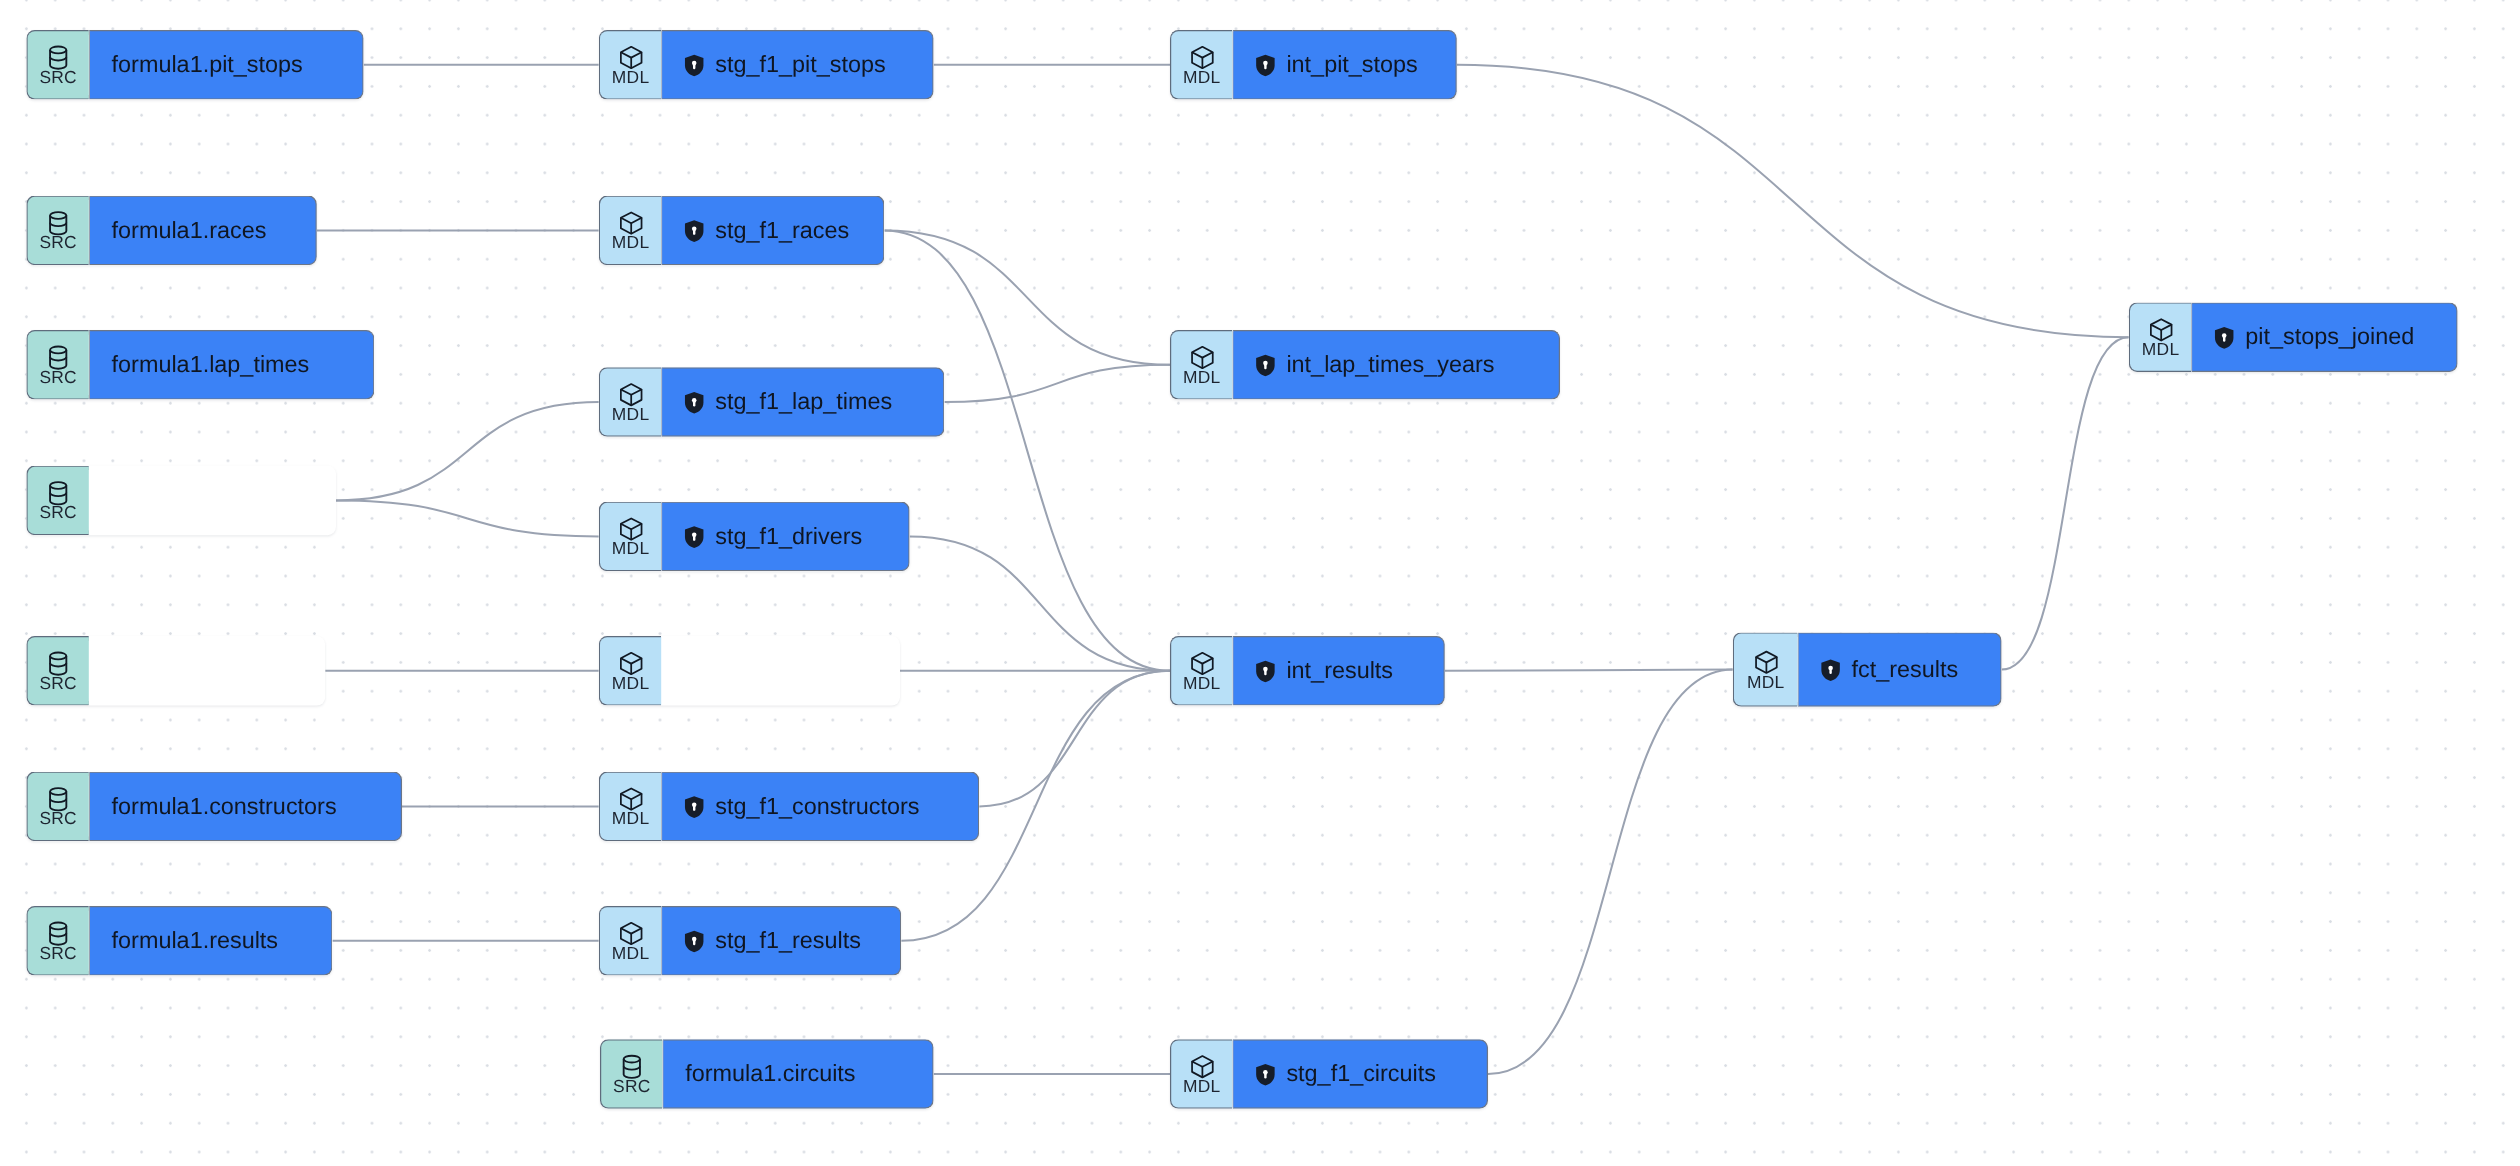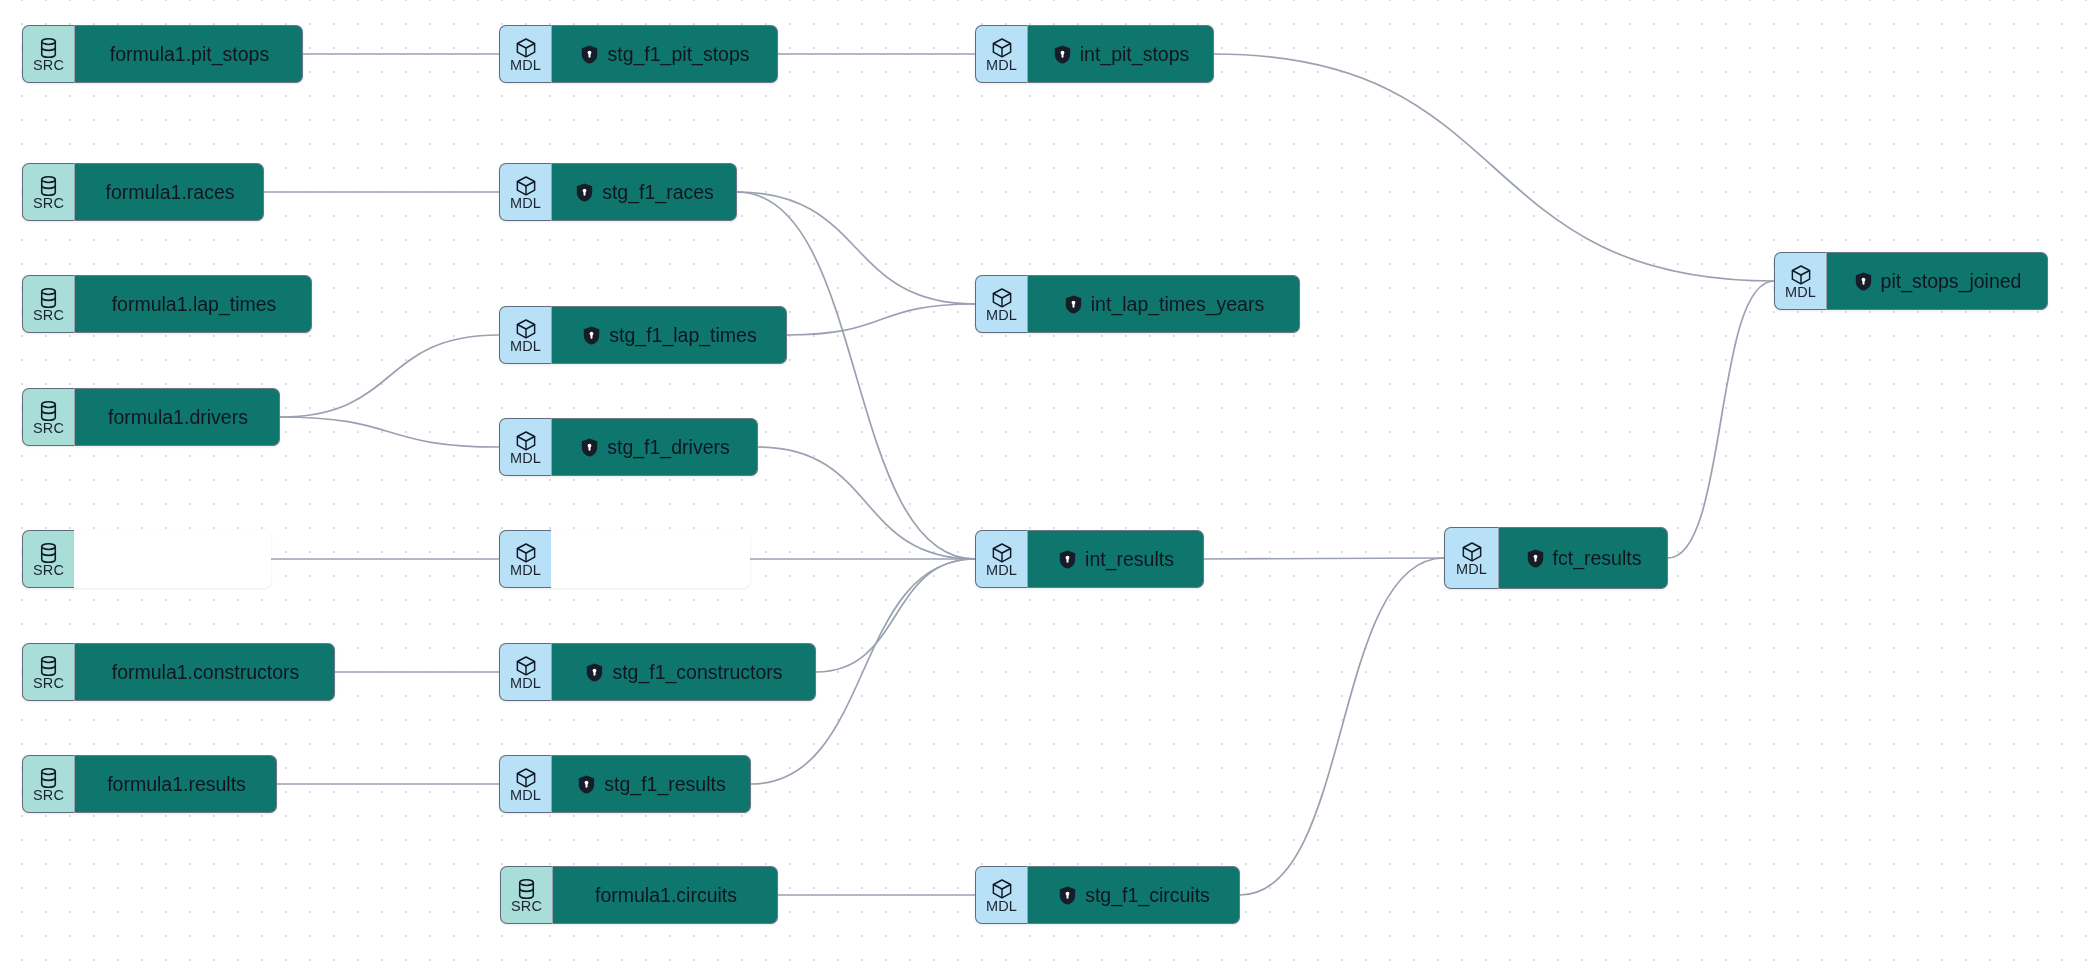--- a/index.html
+++ b/index.html
@@ -70,26 +70,25 @@
     color: #1d2430;
     letter-spacing: 0.2px;
     font-family: "Liberation Sans", sans-serif;
     text-align: center;
   }
   .node .body {
     flex: 1 1 auto;
     border: 1.6px solid #6c7687;
     border-left: 1.6px solid #9aa2b1;
     border-radius: 0 7px 7px 0;
-    background: #0f766e;
+    background: #3b82f6;
     display: flex;
     align-items: center;
     padding: 0 16px 0 18px;
     gap: 9px;
-    justify-content: center;
   }
   .node .body .label {
     font-size: 19.5px;
     color: #0f1622;
     white-space: nowrap;
     font-family: "Liberation Sans", sans-serif;
   }
   .node .shield { display: flex; align-items: center; flex: 0 0 auto; }
   .node.big { height: 62px; }
   .node.big .badge { width: 54px; flex: 0 0 54px; }
@@ -170,23 +169,20 @@
         <div class="badge">
           <div class="glyph">
             <svg width="21" height="22" viewBox="0 0 22 24" aria-hidden="true">
               <ellipse cx="11" cy="5" rx="7.4" ry="3.1" fill="none" stroke="#111924" stroke-width="1.7"></ellipse>
               <path d="M3.6 5 L3.6 19 C3.6 20.7 6.9 22.1 11 22.1 C15.1 22.1 18.4 20.7 18.4 19 L18.4 5" fill="none" stroke="#111924" stroke-width="1.7"></path>
               <path d="M3.6 11.5 C3.6 13.2 6.9 14.6 11 14.6 C15.1 14.6 18.4 13.2 18.4 11.5" fill="none" stroke="#111924" stroke-width="1.7"></path>
             </svg>
           </div>
           <div class="btext">SRC</div>
         </div>
-        <div class="body">
-          <span class="label">formula1.drivers</span>
-        </div>
       </div>
       <div class="node src" style="left: 22px; top: 530px; width: 249px;">
         <div class="badge">
           <div class="glyph">
             <svg width="21" height="22" viewBox="0 0 22 24" aria-hidden="true">
               <ellipse cx="11" cy="5" rx="7.4" ry="3.1" fill="none" stroke="#111924" stroke-width="1.7"></ellipse>
               <path d="M3.6 5 L3.6 19 C3.6 20.7 6.9 22.1 11 22.1 C15.1 22.1 18.4 20.7 18.4 19 L18.4 5" fill="none" stroke="#111924" stroke-width="1.7"></path>
               <path d="M3.6 11.5 C3.6 13.2 6.9 14.6 11 14.6 C15.1 14.6 18.4 13.2 18.4 11.5" fill="none" stroke="#111924" stroke-width="1.7"></path>
             </svg>
           </div>

